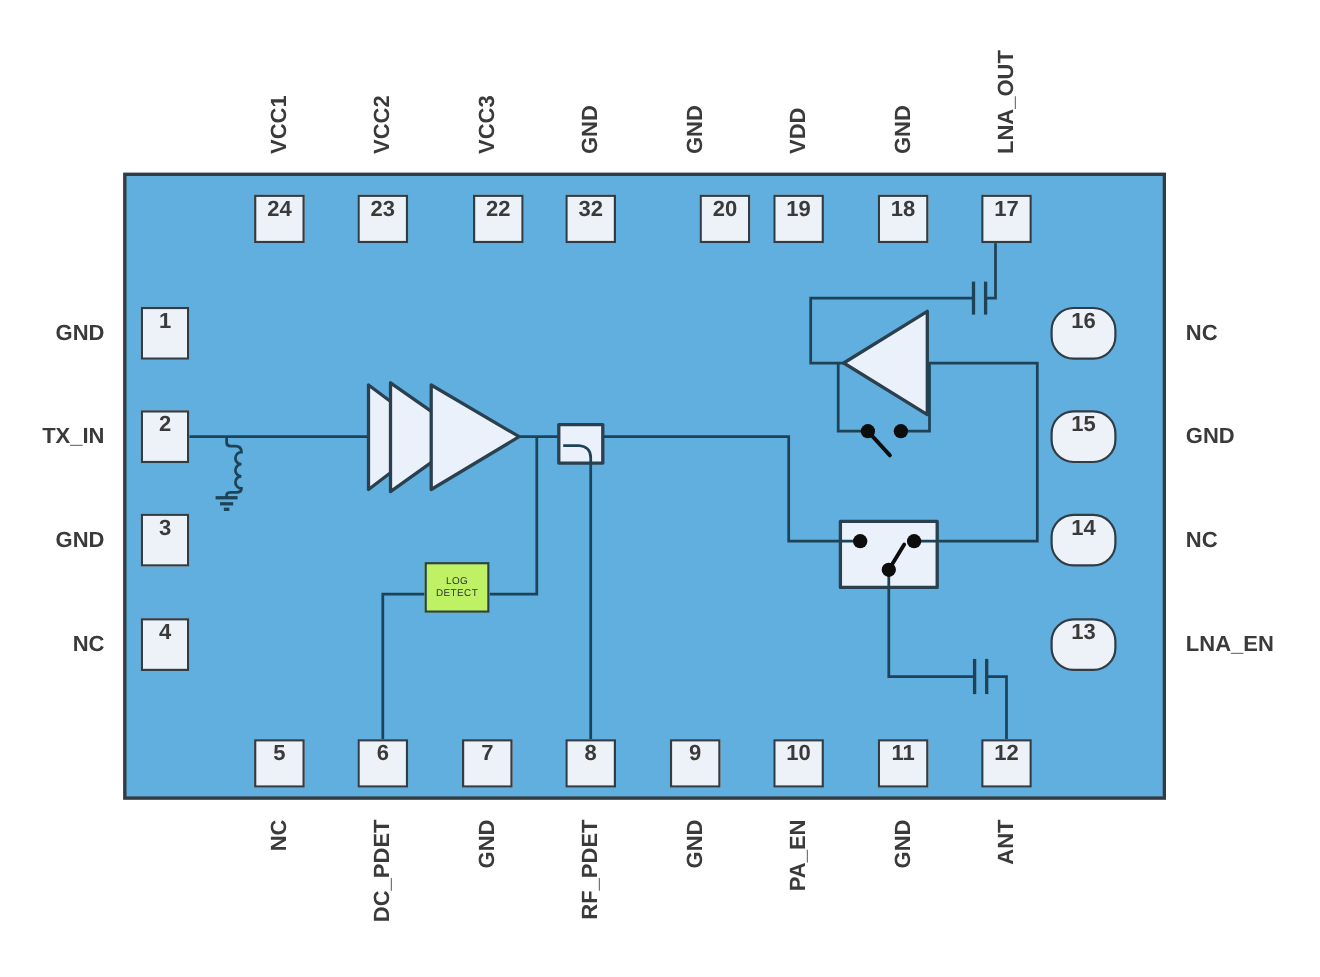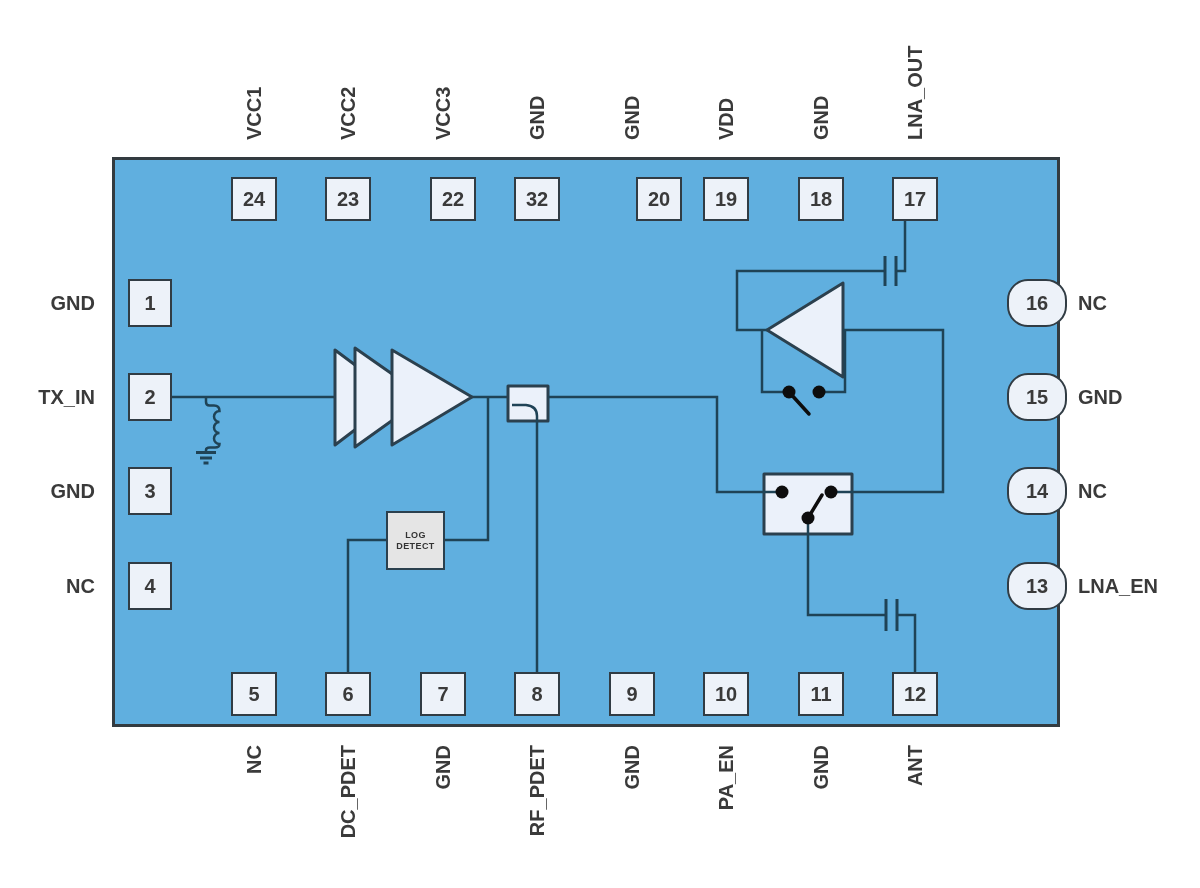--- a/index.html
+++ b/index.html
@@ -8,49 +8,49 @@
     font-family:"Liberation Sans","DejaVu Sans",sans-serif;
   }
   .chip{
     position:absolute;left:112px;top:157px;width:948px;height:570px;
     background:#60AFDF;border:3px solid #333B40;box-sizing:border-box;
   }
   svg.schem{position:absolute;left:0;top:0;}
   .pin{
     position:absolute;box-sizing:border-box;
     background:#EDF2F9;border:2.5px solid #313C44;
-    display:flex;align-items:center;justify-content:center;
+    display:flex;align-items:flex-start;justify-content:center;
     font-size:20px;font-weight:700;color:#3A3A3A;
   }
   .pt{top:177px;width:46px;height:44px;}
   .pb{top:672px;width:46px;height:44px;}
   .pl{left:128px;width:44px;height:48px;}
-  .pr{left:1007px;width:60px;height:48px;border-radius:21px;}
+  .pr{left:955px;width:60px;height:48px;border-radius:21px;}
   .vwrap{position:absolute;width:0;height:0;}
   .vt{
     position:absolute;left:0;top:0;display:inline-block;white-space:nowrap;
     line-height:20px;font-size:20px;font-weight:700;color:#3A3A3A;
     transform-origin:0 100%;transform:rotate(-90deg);
   }
   .vb{
     position:absolute;left:0;top:0;display:inline-block;white-space:nowrap;
     line-height:20px;font-size:20px;font-weight:700;color:#3A3A3A;
     transform-origin:100% 0;transform:translate(-100%,0) rotate(-90deg);
   }
   .hlab{
     position:absolute;font-size:20px;font-weight:700;color:#3A3A3A;line-height:24px;
     white-space:nowrap;
   }
   .hlab.left{left:0;width:95px;text-align:right;}
   .hlab.right{left:1078px;text-align:left;}
   .logdet{
-    position:absolute;left:386px;top:511px;width:59px;height:59px;box-sizing:border-box;
-    background:#e5e5e5;border:2.5px solid #2B404E;
+    position:absolute;left:386px;top:511px;width:59px;height:46px;box-sizing:border-box;
+    background:#bef264;border:2.5px solid #2B404E;
     display:flex;flex-direction:column;align-items:center;justify-content:center;
-    font-size:9px;font-weight:700;color:#333;letter-spacing:0.4px;line-height:11px;
+    font-size:9px;font-weight:400;color:#333;letter-spacing:0.4px;line-height:11px;
   }
 </style>
 </head>
 <body>
 
 <div class="stage">
 
   <div class="chip"></div>
 
   <svg class="schem" width="1200" height="888" viewBox="0 0 1200 888">

